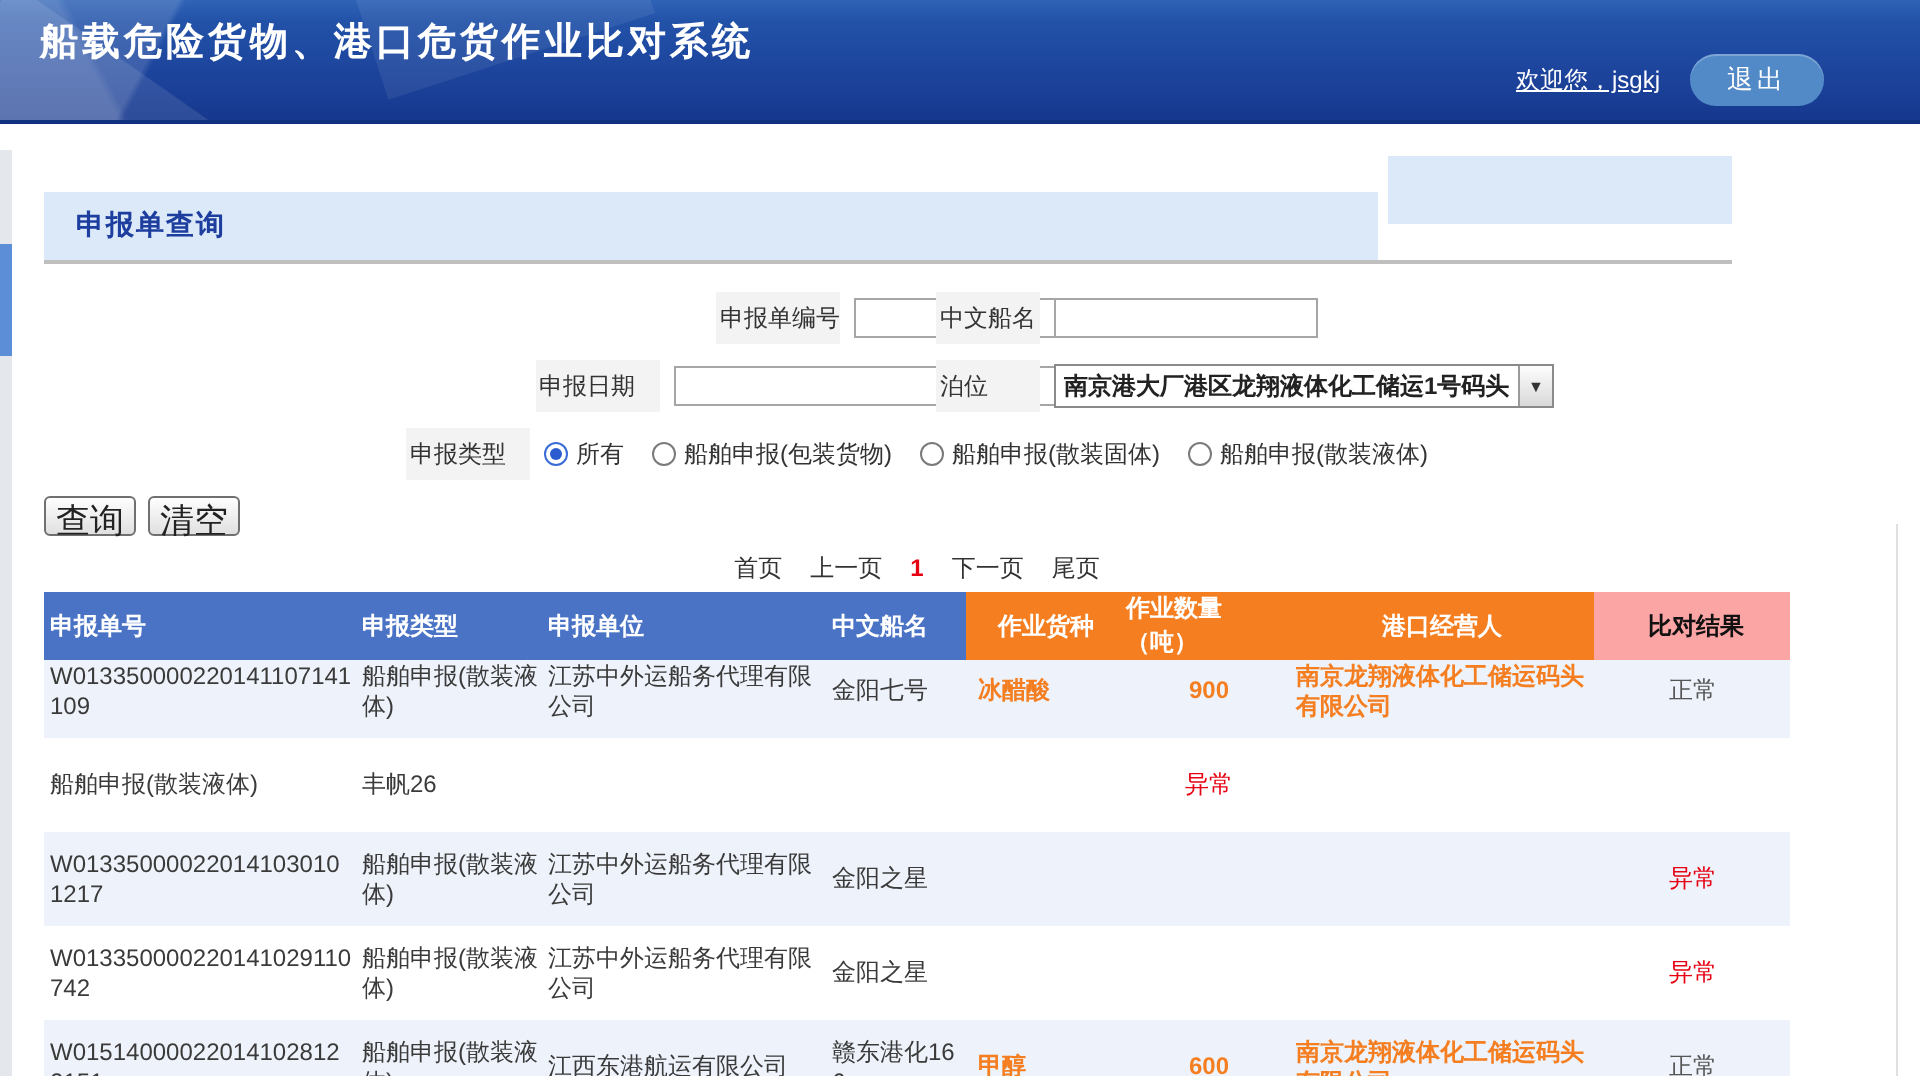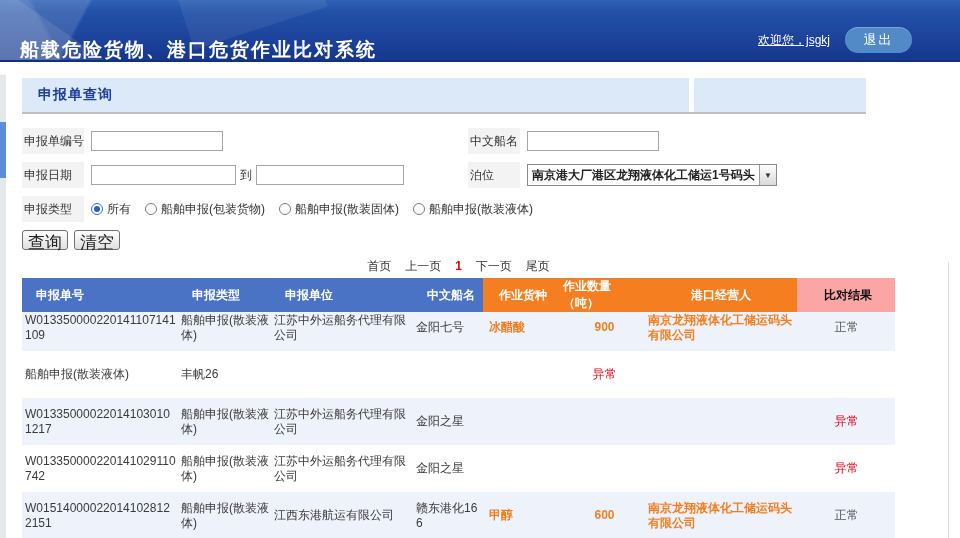--- a/index.html
+++ b/index.html
@@ -12,42 +12,42 @@
     position:relative; height:62px; color:#fff; overflow:hidden;
     background:
       linear-gradient(118deg, rgba(255,255,255,0.14) 0 9%, rgba(255,255,255,0) 9.4%),
       linear-gradient(62deg, rgba(255,255,255,0.10) 0 6%, rgba(255,255,255,0) 6.5%),
       linear-gradient(180deg, #2f63b6 0%, #2252a8 18%, #1d449c 60%, #16388e 100%);
     border-bottom:2px solid #12307f;
   }
   .top-header .tri { position:absolute; background:rgba(255,255,255,0.10); }
   .tri.t1 { left:-30px; top:18px; width:120px; height:90px; transform:rotate(35deg); }
   .tri.t2 { left:180px; top:-40px; width:140px; height:70px; transform:rotate(-18deg); background:rgba(255,255,255,0.07); }
-  .app-title { position:absolute; left:20px; top:37px; font-size:19px; font-weight:bold; letter-spacing:2px; }
+  .app-title { position:absolute; left:20px; top:8px; font-size:19px; font-weight:bold; letter-spacing:2px; }
   .welcome { position:absolute; right:130px; top:32px; font-size:12px;text-decoration:underline; }
   .logout-btn { position:absolute; right:48px; top:27px; width:67px; height:26px;
     background:#5289c7; border:none; border-radius:13px; color:#fff; font-size:13px;
     letter-spacing:2px; cursor:pointer; box-shadow:inset 0 1px 0 rgba(255,255,255,.25); }
 
   
   .left-rail { position:absolute; left:0; top:75px; bottom:0; width:6px; background:#e4e7ec; }
   .left-rail-thumb { position:absolute; left:0; top:47px; width:6px; height:56px; background:#5b8ed6; }
   .right-line { position:absolute; left:948px; top:262px; bottom:0; width:1px; background:#e0e0e0; }
 
   .content { margin-left:22px; width:873px; }
 
   
   .subheader-row { margin-top:16px; width:844px; display:flex; gap:5px; border-bottom:2px solid #bfbfbf; }
-  .subheader-main { flex:1; height:34px; background:#dce9f8; display:flex; align-items:center; padding-left:16px; }
+  .subheader-main { flex:1; height:34px; background:#dce9f8; display:flex; align-items:center; padding-left:16px;margin-top:18px; }
   .subheader-side { width:172px; height:34px; background:#dce9f8; }
   .subheader-title { color:#1d3e9e; font-size:14px; font-weight:bold; letter-spacing:1px; }
 
   
   .query-form { position:relative; margin-top:12px; width:100%; }
-  .form-row { display:flex; align-items:center; height:30px; margin-bottom:4px; }
+  .form-row { display:flex; align-items:center; height:30px; margin-bottom:4px;justify-content:center; }
   .flabel { width:62px; height:26px; line-height:26px; background:#f3f3f3; color:#333; padding-left:2px; flex:0 0 auto; }
   .fctrl { margin-left:7px; display:flex; align-items:center; }
   input[type="text"] { height:20px; border:1px solid #a6a6a6; background:#fff; padding:0 3px; font-size:12px; outline:none; }
   .inp-decl-no { width:132px; }
   .inp-date { width:145px; }
   .inp-date2 { width:148px; }
   .to-label { margin:0 4px; color:#333; }
   .right-group { position:absolute; left:446px; display:flex; align-items:center; height:30px; }
   .right-group .flabel { width:52px; }
   .inp-ship { width:132px; }
@@ -69,21 +69,21 @@
 
   
   .pagination { margin-top:8px; height:15px; text-align:center; }
   .pg-item { margin:0 7px; color:#333; cursor:pointer; }
   .pg-current { color:#e60012; font-weight:bold; }
 
   
   .results-table { margin-top:5px; width:873px; }
   .tr { display:grid; grid-template-columns:156px 93px 142px 70px 80px 82px 152px 98px; }
   .th-row { height:26px; }
-  .th { display:flex; align-items:center; font-weight:bold; color:#fff; padding-left:14px; }
+  .th { display:flex; align-items:center; font-weight:bold; color:#fff; padding-left:3px; }
   .th.g-blue { background:#4a73c6; }
   .th.g-orange { background:#f57e20; justify-content:center; padding-left:0; }
   .th.g-gray { background:#fca5a5; color:#111; justify-content:center; padding-left:4px;font-family:Liberation Serif, serif; }
   .body-row { min-height:47px; }
   .body-row.alt { background:#eef2fa; }
   .td { display:flex; align-items:center; padding:4px 2px 4px 3px; line-height:15px; color:#3a3a3a; word-break:break-all; }
   .td.cargo { color:#f57e20; font-weight:bold; padding-left:6px; }
   .td.qty { color:#f57e20; font-weight:bold; justify-content:center; }
   .td.operator { color:#f57e20; font-weight:bold; }
   .td.result { justify-content:center; }

